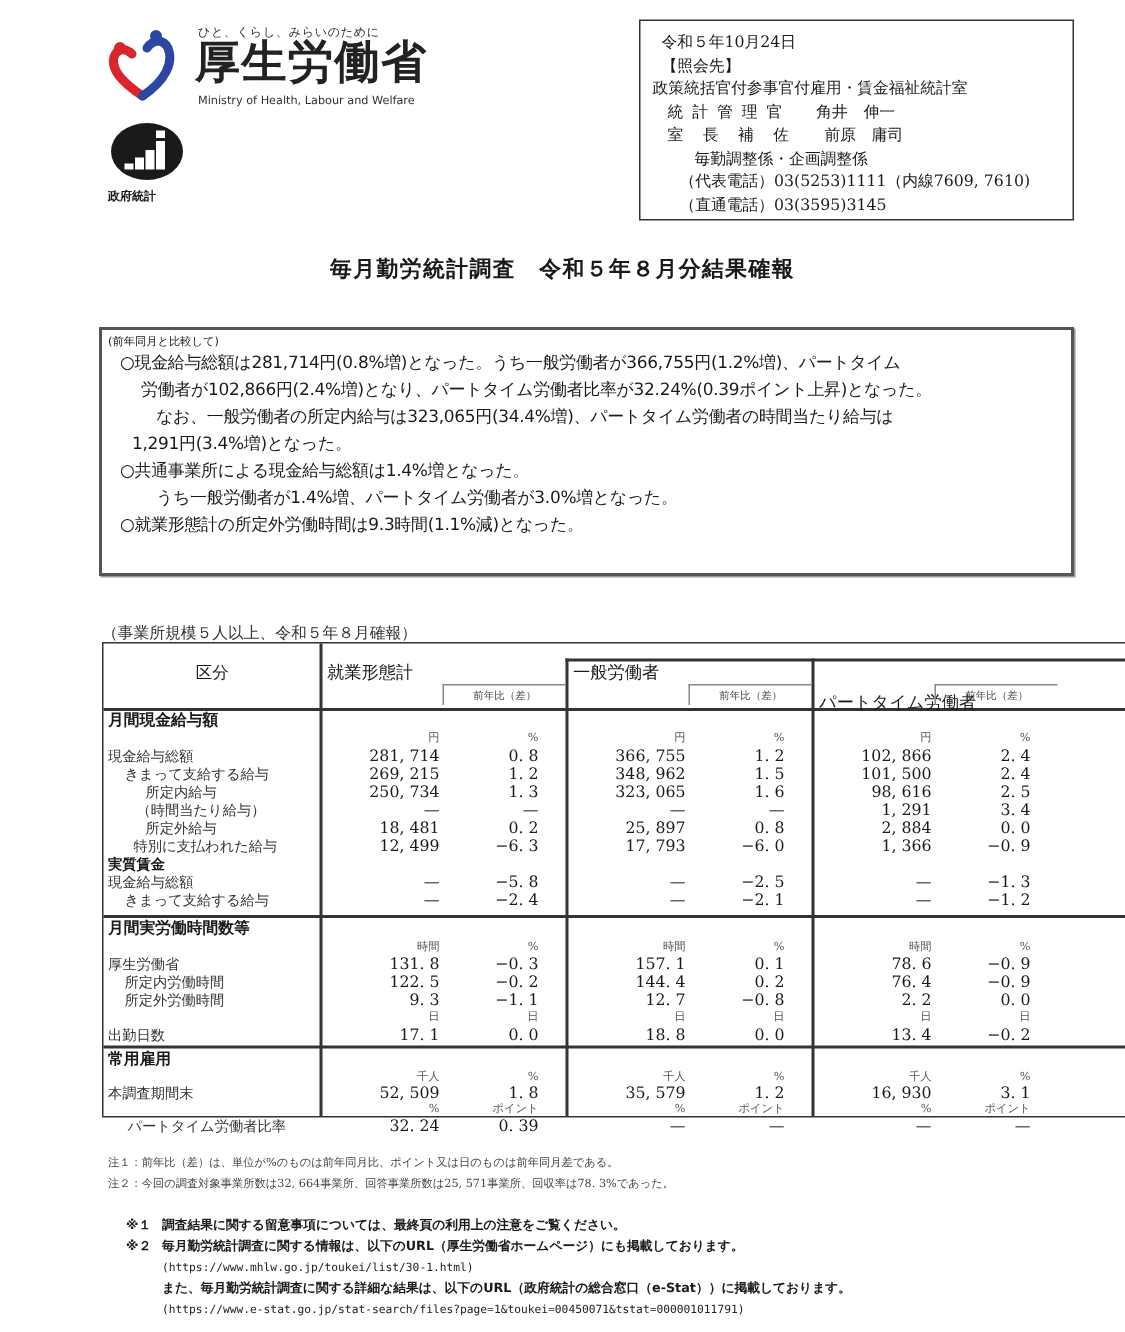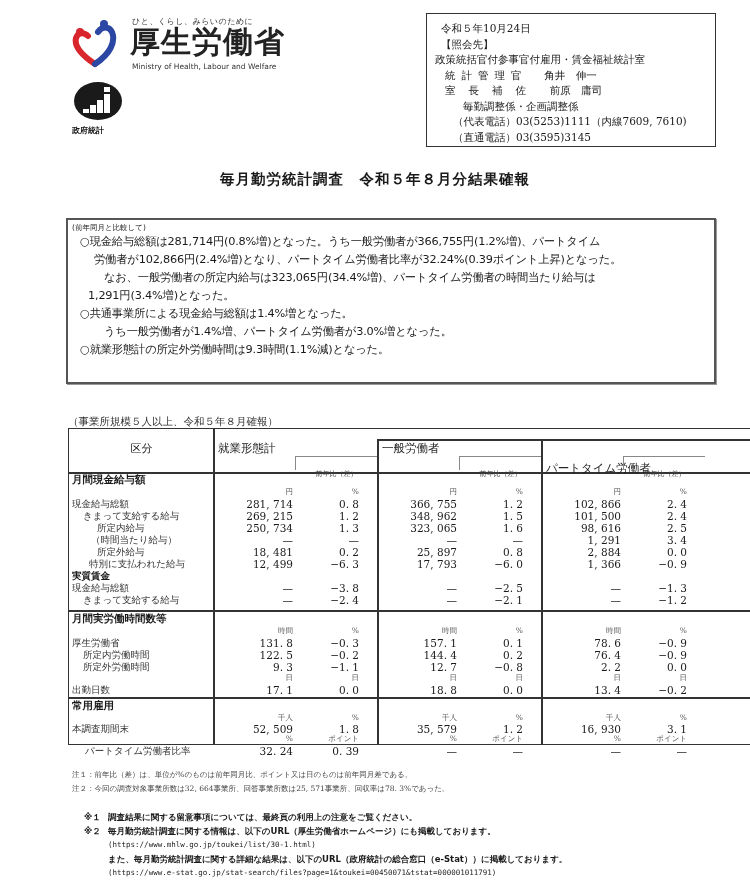--- a/index.html
+++ b/index.html
@@ -40,21 +40,21 @@
   
   .table-caption { position: absolute; left: 68px; top: 415px; font-size: 10.5px; color: #333; }
 
   
   .stats-table { position: absolute; left: 68px; top: 428px; width: 744px; border: 1.5px solid #333; }
   .grid-col-line { position: absolute; top: 0; bottom: 0; width: 1.5px; background: #333; }
   .row-line { position: absolute; left: 0; right: 0; height: 1.5px; background: #333; }
 
   .th-kubun { position: absolute; left: 0; width: 145px; top: 12px; text-align: center; font-size: 11px; }
   .th-group { position: absolute; top: 12px; font-size: 11.5px; }
-  .th-sub { position: absolute; top: 27px; font-size: 7px; color: #444; text-align: center; width: 82px; border-top: 1px solid #888; border-left: 1px solid #888; padding-top: 12px; height: 14px; }
+  .th-sub { position: absolute; top: 27px; font-size: 7px; color: #444; text-align: center; width: 82px; border-top: 1px solid #888; border-left: 1px solid #888; padding-top: 2px; height: 14px; }
 
   .section-label { position: absolute; left: 3px; font-size: 10.5px; font-weight: bold; font-family: "DejaVu Sans", sans-serif; }
   .row-label { position: absolute; font-size: 9.5px; color: #333; white-space: nowrap; }
   .cell { position: absolute; font-size: 10.5px; text-align: right; white-space: nowrap; }
   .unit { position: absolute; font-size: 7.5px; color: #555; text-align: right; white-space: nowrap; }
 
   
   .notes { position: absolute; left: 72px; top: 768px; font-size: 7.5px; color: #444; line-height: 14px; }
   .footnotes { position: absolute; left: 84px; top: 810px; font-size: 8.5px; font-family: "DejaVu Sans", sans-serif; line-height: 14px; }
   .footnotes .fn { white-space: nowrap; }
@@ -188,21 +188,21 @@
       <div class="row-label" style="top: 129px; left: 20px;">特別に支払われた給与</div>
       <div class="cell" style="top: 129px; left: 164px; width: 60px;">12, 499</div>
       <div class="cell" style="top: 129px; left: 230px; width: 60px;">−6. 3</div>
       <div class="cell" style="top: 129px; left: 328px; width: 60px;">17, 793</div>
       <div class="cell" style="top: 129px; left: 394px; width: 60px;">−6. 0</div>
       <div class="cell" style="top: 129px; left: 492px; width: 60px;">1, 366</div>
       <div class="cell" style="top: 129px; left: 558px; width: 60px;">−0. 9</div>
       <div class="section-label" style="top: 141px; font-size: 9.5px;">実質賃金</div>
       <div class="row-label" style="top: 153px; left: 3px;">現金給与総額</div>
       <div class="cell" style="top: 153px; left: 164px; width: 60px;">—</div>
-      <div class="cell" style="top: 153px; left: 230px; width: 60px;">−3. 8</div>
+      <div class="cell" style="top: 153px; left: 230px; width: 60px;">−5. 8</div>
       <div class="cell" style="top: 153px; left: 328px; width: 60px;">—</div>
       <div class="cell" style="top: 153px; left: 394px; width: 60px;">−2. 5</div>
       <div class="cell" style="top: 153px; left: 492px; width: 60px;">—</div>
       <div class="cell" style="top: 153px; left: 558px; width: 60px;">−1. 3</div>
       <div class="row-label" style="top: 165px; left: 14px;">きまって支給する給与</div>
       <div class="cell" style="top: 165px; left: 164px; width: 60px;">—</div>
       <div class="cell" style="top: 165px; left: 230px; width: 60px;">−2. 4</div>
       <div class="cell" style="top: 165px; left: 328px; width: 60px;">—</div>
       <div class="cell" style="top: 165px; left: 394px; width: 60px;">−2. 1</div>
       <div class="cell" style="top: 165px; left: 492px; width: 60px;">—</div>

